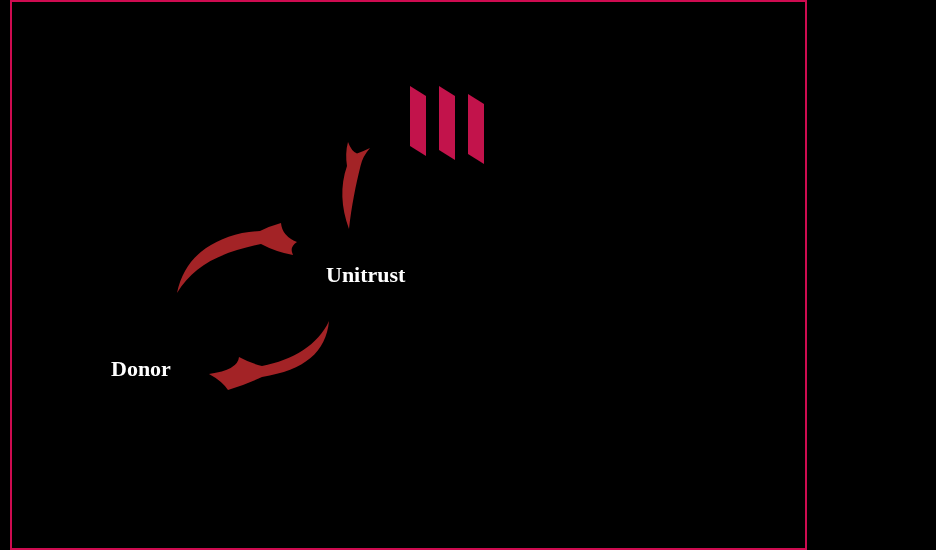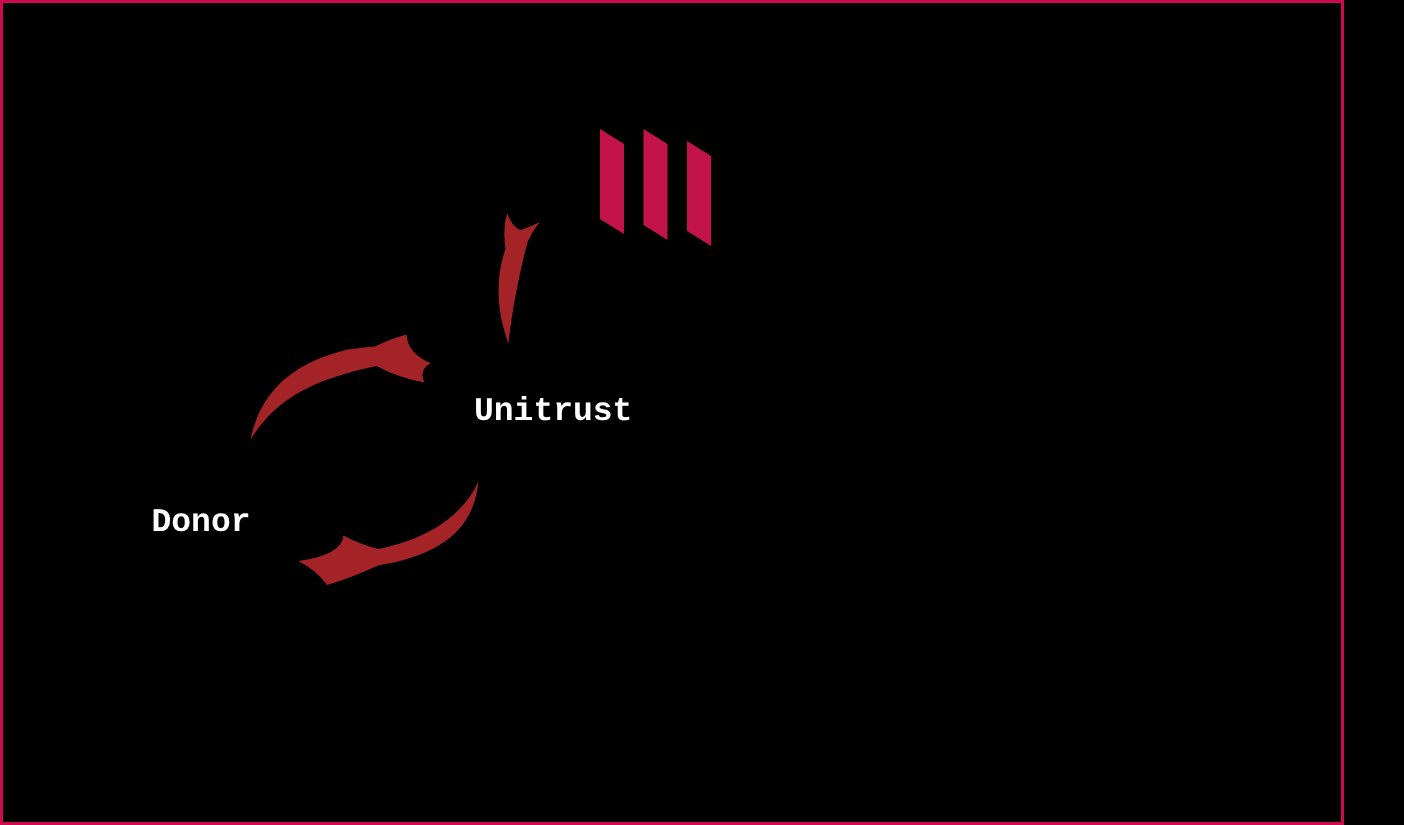--- a/index.html
+++ b/index.html
@@ -2,47 +2,48 @@
 <html><head>
 <meta charset="utf-8">
 <style>
   html, body {
     margin: 0;
     padding: 0;
     background: #000000;
   }
   .stage {
     position: relative;
-    width: 896px;
+    width: 797px;
     height: 550px;
     box-sizing: border-box;
     background: #000000;
     border: 2px solid #CE0B50;
     overflow: hidden;
-    font-family: Liberation Mono, monospace;
+    font-family: Liberation Serif, serif;
+    margin-left: 10px;
   }
   .canvas {
     position: absolute;
     left: -2px;
     top: -2px;
     width: 936px;
     height: 550px;
     display: block;
   }
   .node-label {
     position: absolute;
     color: #FFFFFF;
     font-weight: 700;
     font-size: 22px;
     line-height: 1;
     letter-spacing: 0px;
     white-space: nowrap;
   }
   .label-unitrust { left: 314px; top: 262px; }
-  .label-donor   { left: 99px;  top: 336px; }
+  .label-donor   { left: 99px;  top: 356px; }
 </style>
 </head>
 <body>
 
 <div class="stage" style="border-color: rgb(206, 11, 80); background: rgb(0, 0, 0);">
 
   <svg class="canvas" viewBox="0 0 936 550" xmlns="http://www.w3.org/2000/svg">
 
     <g>
       <polygon fill="#C2134B" points="400,86 416,96 416,156 400,146"></polygon>

